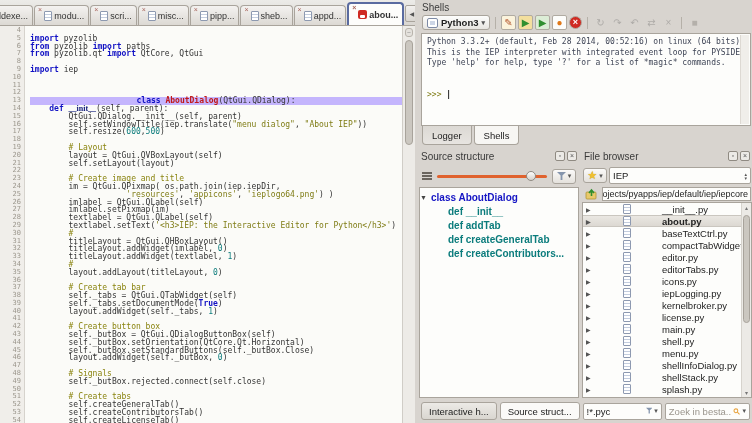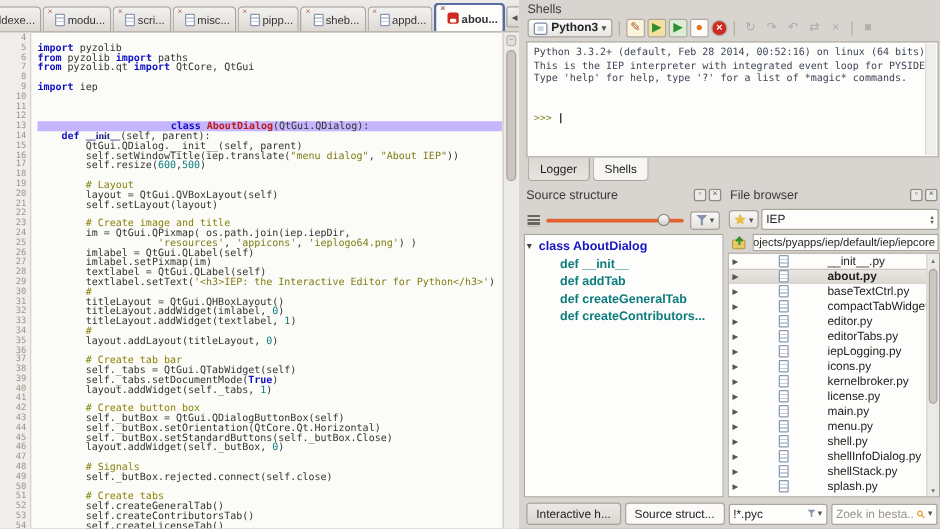--- a/index.html
+++ b/index.html
@@ -436,51 +436,51 @@
               <span>editor.py</span>
             </div>
             <div class="frow">
               <span class="arr">▶</span>
               <span class="pgico"></span>
               <span>editorTabs.py</span>
             </div>
             <div class="frow">
               <span class="arr">▶</span>
               <span class="pgico"></span>
+              <span>icons.py</span>
+            </div>
+            <div class="frow">
+              <span class="arr">▶</span>
+              <span class="pgico"></span>
               <span>iepLogging.py</span>
             </div>
             <div class="frow">
               <span class="arr">▶</span>
               <span class="pgico"></span>
-              <span>icons.py</span>
-            </div>
-            <div class="frow">
-              <span class="arr">▶</span>
-              <span class="pgico"></span>
               <span>kernelbroker.py</span>
             </div>
             <div class="frow">
               <span class="arr">▶</span>
               <span class="pgico"></span>
               <span>license.py</span>
             </div>
             <div class="frow">
               <span class="arr">▶</span>
               <span class="pgico"></span>
               <span>main.py</span>
             </div>
             <div class="frow">
               <span class="arr">▶</span>
               <span class="pgico"></span>
+              <span>shell.py</span>
+            </div>
+            <div class="frow">
+              <span class="arr">▶</span>
+              <span class="pgico"></span>
               <span>menu.py</span>
-            </div>
-            <div class="frow">
-              <span class="arr">▶</span>
-              <span class="pgico"></span>
-              <span>shell.py</span>
             </div>
             <div class="frow">
               <span class="arr">▶</span>
               <span class="pgico"></span>
               <span>shellInfoDialog.py</span>
             </div>
             <div class="frow">
               <span class="arr">▶</span>
               <span class="pgico"></span>
               <span>shellStack.py</span>

